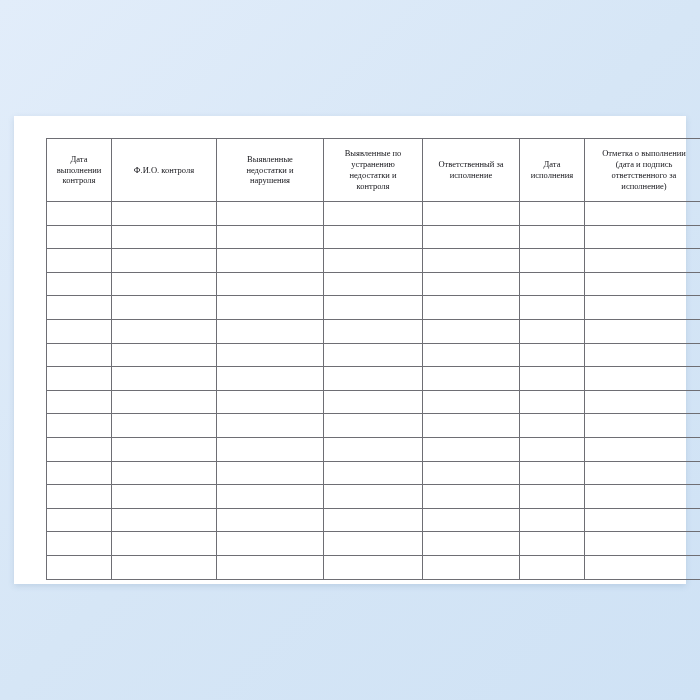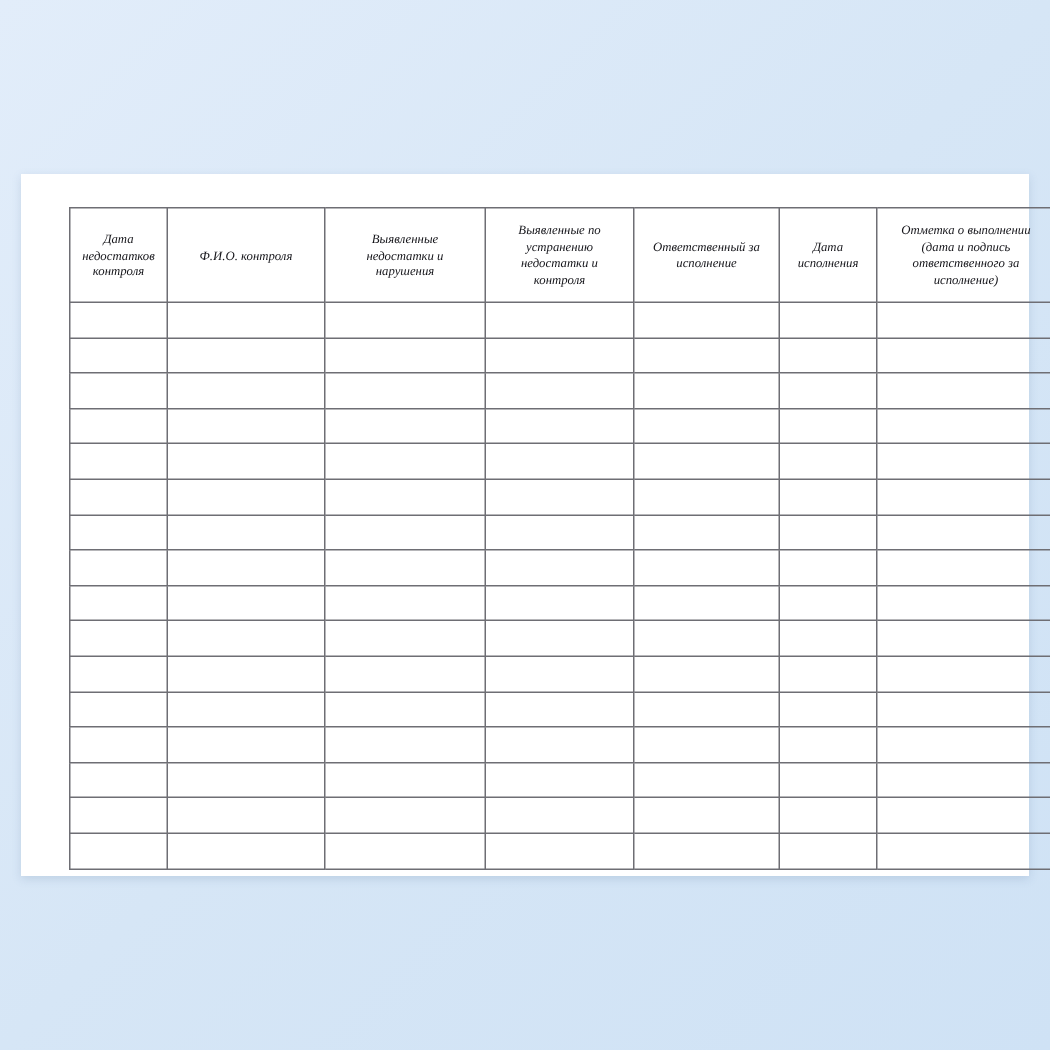--- a/index.html
+++ b/index.html
@@ -20,21 +20,20 @@
     background: linear-gradient(135deg, #e2edfa 0%, #d6e6f6 50%, #cfe2f5 100%);
   }
   .paper {
     position: absolute;
     left: 14px;
     top: 116px;
     width: 672px;
     height: 468px;
     background: #ffffff;
     box-shadow: 0 2px 6px rgba(80,110,150,0.18);
-    font-style: italic;
   }
   .table-wrap {
     position: absolute;
     left: 32px;
     top: 22px;
     width: 608px;
   }
   table.journal {
     border-collapse: collapse;
     width: 608px;
@@ -70,21 +69,21 @@
 <body>
 
 <div class="scene">
   <div class="paper">
     <div class="table-wrap">
       <table class="journal">
         <thead>
           <tr>
             <th class="col1">
               <span class="hdr-line">Дата</span>
-              <span class="hdr-line">недостатков</span>
+              <span class="hdr-line">выполнении</span>
               <span class="hdr-line">контроля</span>
             </th>
             <th class="col2">
               <span class="hdr-line">Ф.И.О. контроля</span>
             </th>
             <th class="col3">
               <span class="hdr-line">Выявленные</span>
               <span class="hdr-line">недостатки и</span>
               <span class="hdr-line">нарушения</span>
             </th>

